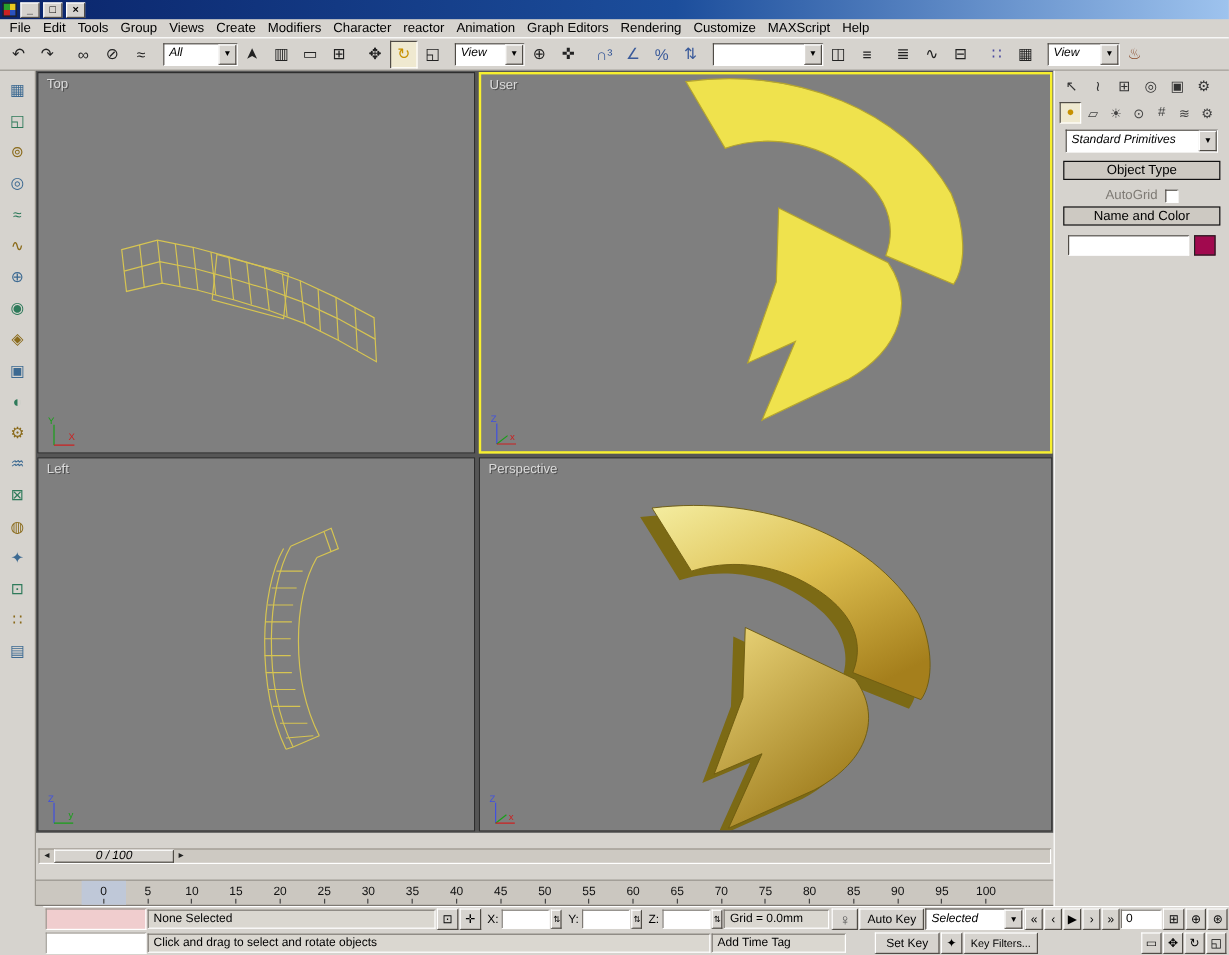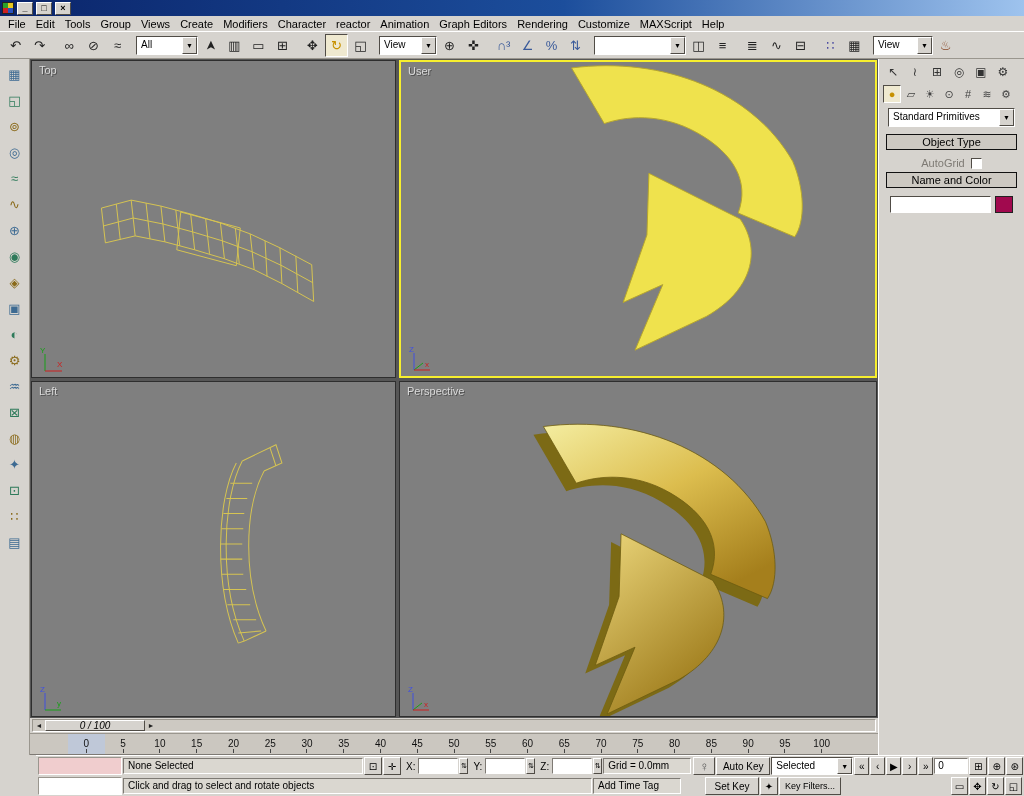--- a/index.html
+++ b/index.html
@@ -15,33 +15,33 @@
 
   
   .menubar { height:15px; flex:0 0 auto; display:flex; align-items:center; padding-left:3px; }
   .menu-item { padding:0 5px; line-height:14px; cursor:default; white-space:nowrap; }
 
   
   .toolbar { height:28px; flex:0 0 auto; display:flex; align-items:center; padding:0 4px; gap:1px; border-top:1px solid #fff; border-bottom:1px solid #9a968e; }
   .tbtn { width:23px; height:23px; flex:0 0 auto; display:flex; align-items:center; justify-content:center; font-size:13px; color:#222; }
   .tbtn.pressed { border:1px solid; border-color:#504c46 #fff #fff #504c46; background:#efe9d0; color:#c79100; }
   .sep { width:5px; flex:0 0 auto; }
-  .dd { height:19px; display:flex; align-items:stretch; border:1px solid; border-color:#504c46 #fff #fff #504c46; background:#fff; flex:0 0 auto; }
+  .dd { height:19px; display:flex; align-items:stretch; border:1px solid; border-color:#504c46 #fff #fff #504c46; background:#fff; flex:0 0 auto;font-style:italic; }
   .dd-val { padding:2px 4px 0; font-size:10px; flex:1; white-space:nowrap; overflow:hidden; }
   .dd-arrow { width:15px; background:#d6d3ce; border:1px solid; border-color:#fff #504c46 #504c46 #fff; font-size:7px; display:flex; align-items:center; justify-content:center; }
   .rot-up { display:inline-block; transform:rotate(-90deg); }
 
   
   .mid { flex:1; display:flex; min-height:0; }
   .left-strip { width:30px; flex:0 0 auto; border-right:1px solid #9a968e; display:flex; flex-direction:column; align-items:center; padding-top:3px; gap:1px; }
   .ltool { width:25px; height:25px; display:flex; align-items:center; justify-content:center; font-size:13px; color:#3d6a92; }
   .ltool:nth-child(3n) { color:#8a6a1a; }
   .ltool:nth-child(3n+2) { color:#2e7a5a; }
 
-  .center-col { flex:1; display:flex; flex-direction:column; min-width:0; }
+  .center-col { flex:1; display:flex; flex-direction:column; min-width:0;gap:12px; }
   .vp-grid { flex:1; background:#565656; display:grid; grid-template-columns:365px 1fr; grid-template-rows:318px 1fr; gap:3px; padding:1px; min-height:0; }
   .vp { position:relative; background:#7f7f7f; border:1px solid #2e2e2e; overflow:hidden; }
   .vp.active { border:2px solid #f7ef2e; }
   .vp-label { position:absolute; top:3px; left:7px; color:#dadada; font-size:11px; text-shadow:1px 1px 0 #4f4f4f; z-index:3; }
   .scene { position:absolute; inset:0; width:100%; height:100%; }
   .tripod { position:absolute; left:5px; bottom:2px; z-index:2; }
 
   
   .timeslider { height:15px; flex:0 0 auto; display:flex; align-items:center; padding:1px 2px; }
   .ts-track { flex:1; height:13px; border:1px solid; border-color:#9a968e #fff #fff #9a968e; background:#cdc9c2; display:flex; align-items:stretch; }
@@ -383,21 +383,21 @@
       <div class="ifield" style="width:34px">0</div>
       <div class="sbtn" style="width:18px">⊞</div>
       <div class="sbtn" style="width:17px">⊕</div>
       <div class="sbtn" style="width:17px">⊛</div>
       <div class="sbtn" style="width:17px">⊡</div>
       <div class="sbtn" style="width:17px">⊞</div>
     </div>
     <div class="srow">
       <div class="listener white"></div>
       <div class="sfield" style="width:469px">Click and drag to select and rotate objects</div>
-      <div class="sfield" style="width:88px">Add Time Tag</div>
+      <div class="sfield" style="width:112px">Add Time Tag</div>
       <div class="ph" style="width:22px"></div>
       <div class="sbtn" style="width:54px">Set Key</div>
       <div class="sbtn" style="width:18px">✦</div>
       <div class="sbtn" style="width:62px;font-size:9px">Key Filters...</div>
       <div class="spacer"></div>
       <div class="ph" style="width:34px"></div>
       <div class="ph" style="width:18px"></div>
       <div class="sbtn" style="width:17px">▭</div>
       <div class="sbtn" style="width:17px">✥</div>
       <div class="sbtn" style="width:17px">↻</div>

